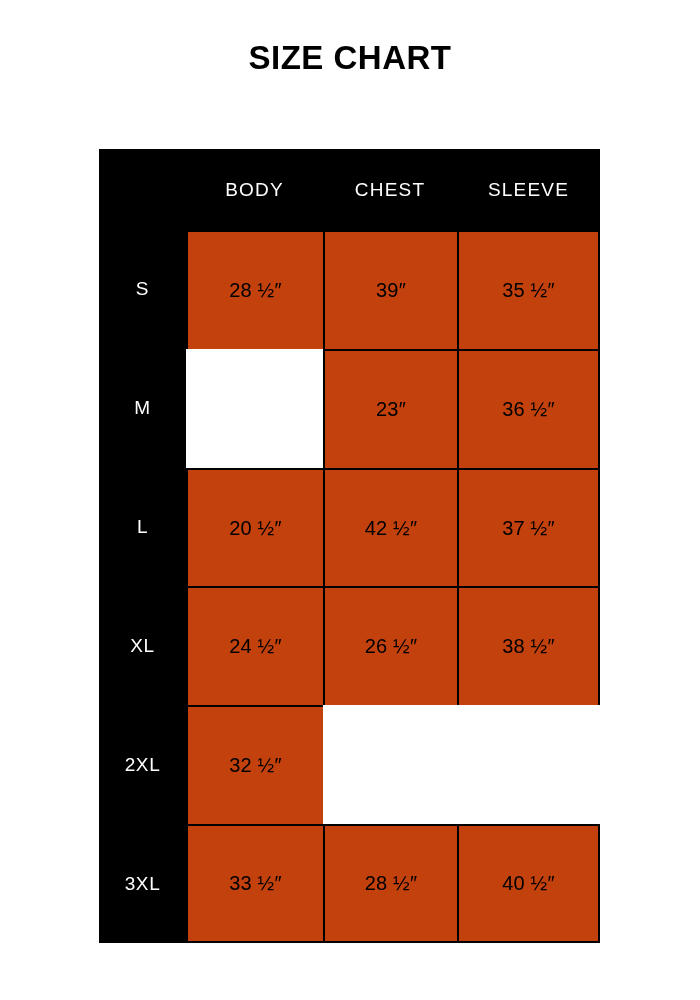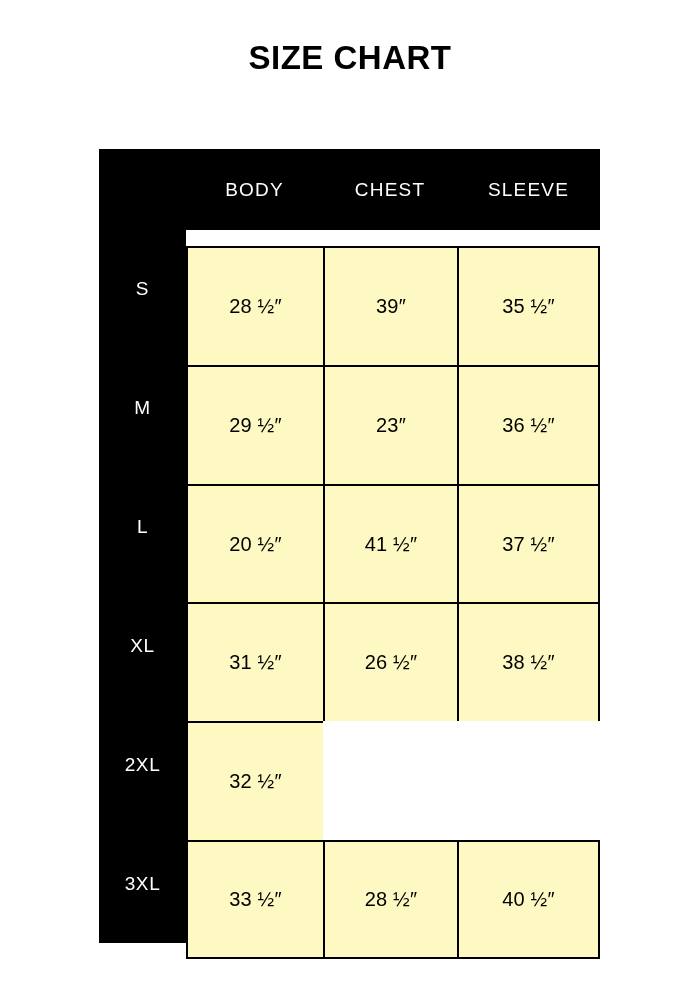--- a/index.html
+++ b/index.html
@@ -93,23 +93,23 @@
   }
 
   .row {
     position: relative;
     height: 118.83px;
     width: 100%;
   }
 
   .cell {
     position: absolute;
-    top: 16px;
+    top: 0;
     height: 100%;
-    background: #fef9c3;
+    background: #c2410c;
     box-sizing: border-box;
     border-top: 2px solid #000000;
     border-left: 2px solid #000000;
     display: flex;
     align-items: center;
     justify-content: center;
     font-size: 20px;
     font-weight: 400;
     color: #000000;
     letter-spacing: 0.2px;
@@ -156,31 +156,30 @@
     <div class="hdr-cell hdr-c1">CHEST</div>
     <div class="hdr-cell hdr-c2">SLEEVE</div>
 
     <div class="grid">
       <div class="row">
         <div class="cell c0">28 ½″</div>
         <div class="cell c1">39″</div>
         <div class="cell c2">35 ½″</div>
       </div>
       <div class="row">
-        <div class="cell c0">29 ½″</div>
         <div class="cell c1">23″</div>
         <div class="cell c2">36 ½″</div>
       </div>
       <div class="row">
         <div class="cell c0">20 ½″</div>
-        <div class="cell c1">41 ½″</div>
+        <div class="cell c1">42 ½″</div>
         <div class="cell c2">37 ½″</div>
       </div>
       <div class="row">
-        <div class="cell c0">31 ½″</div>
+        <div class="cell c0">24 ½″</div>
         <div class="cell c1">26 ½″</div>
         <div class="cell c2">38 ½″</div>
       </div>
       <div class="row">
         <div class="cell c0">32 ½″</div>
       </div>
       <div class="row">
         <div class="cell c0">33 ½″</div>
         <div class="cell c1">28 ½″</div>
         <div class="cell c2">40 ½″</div>

